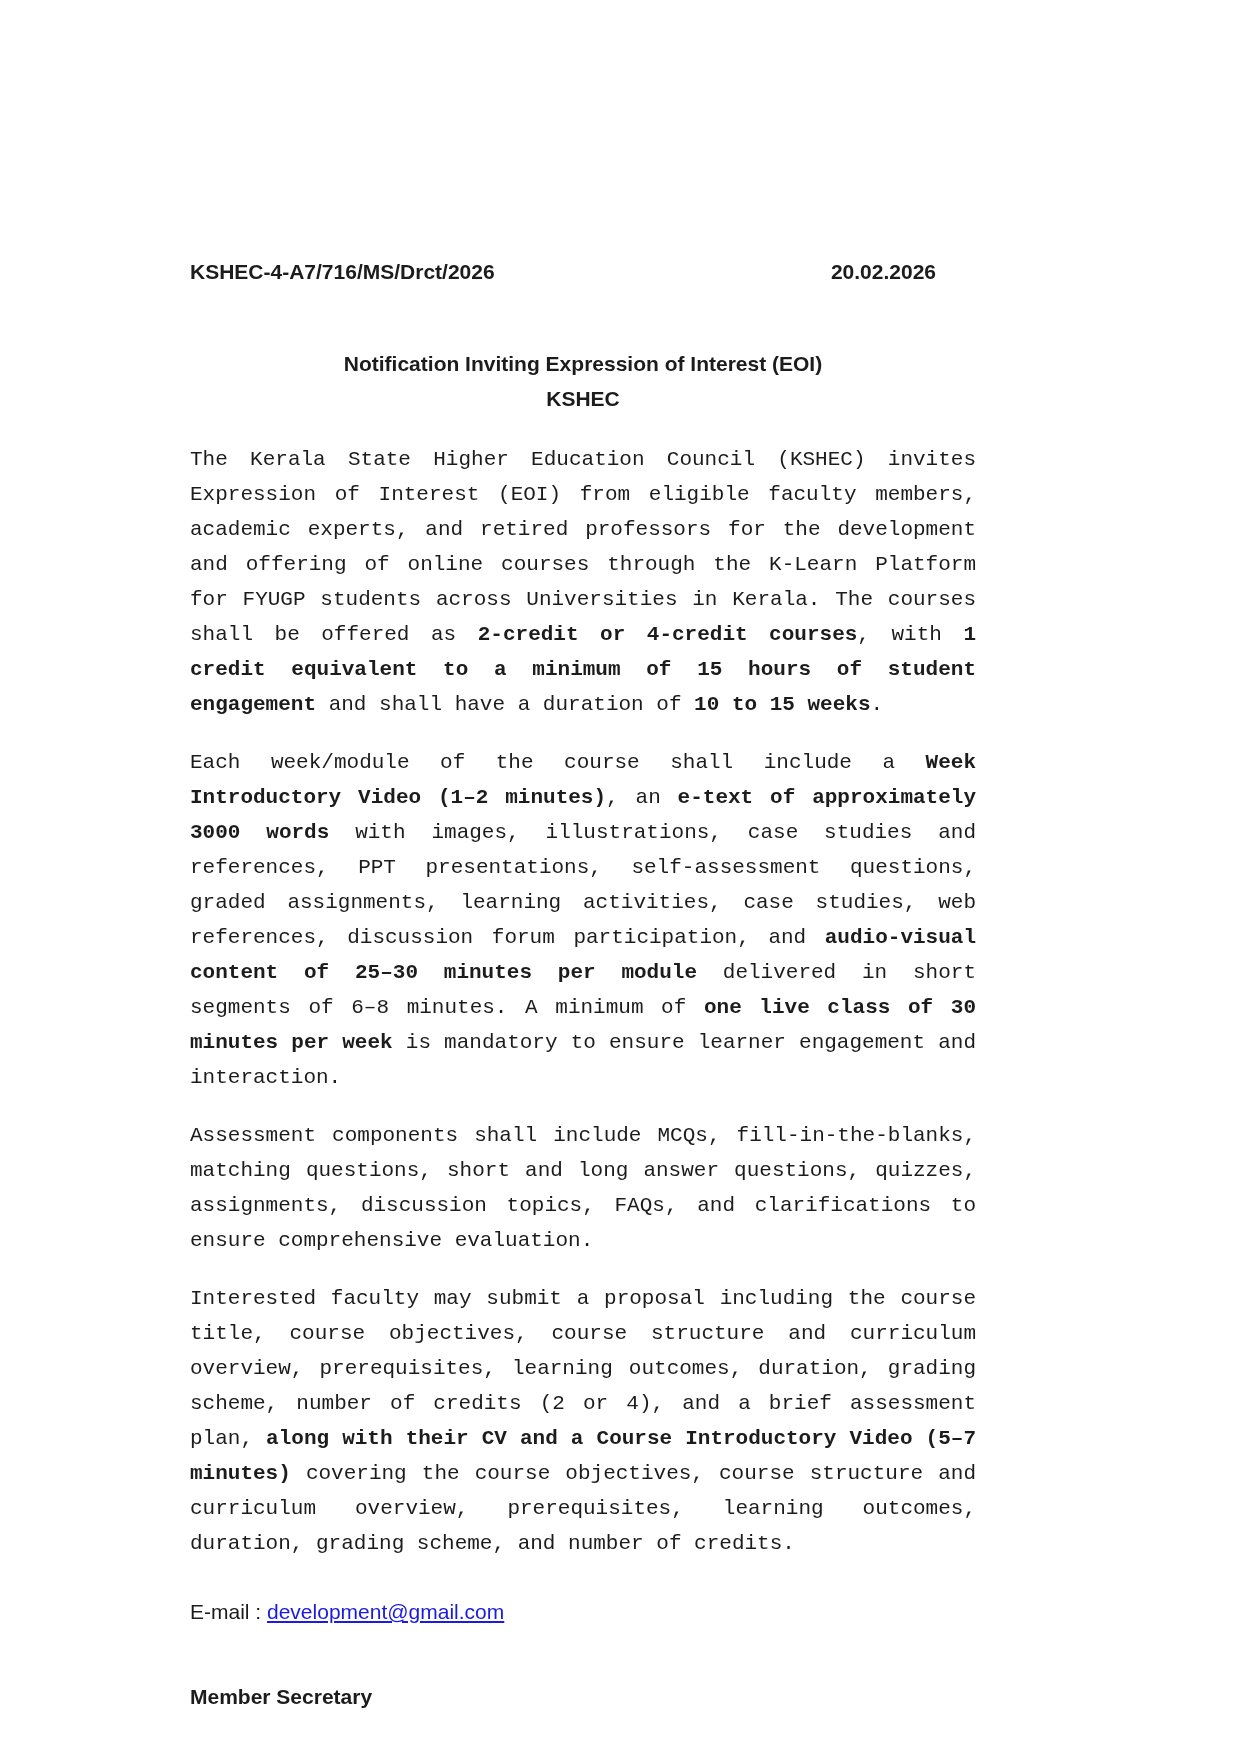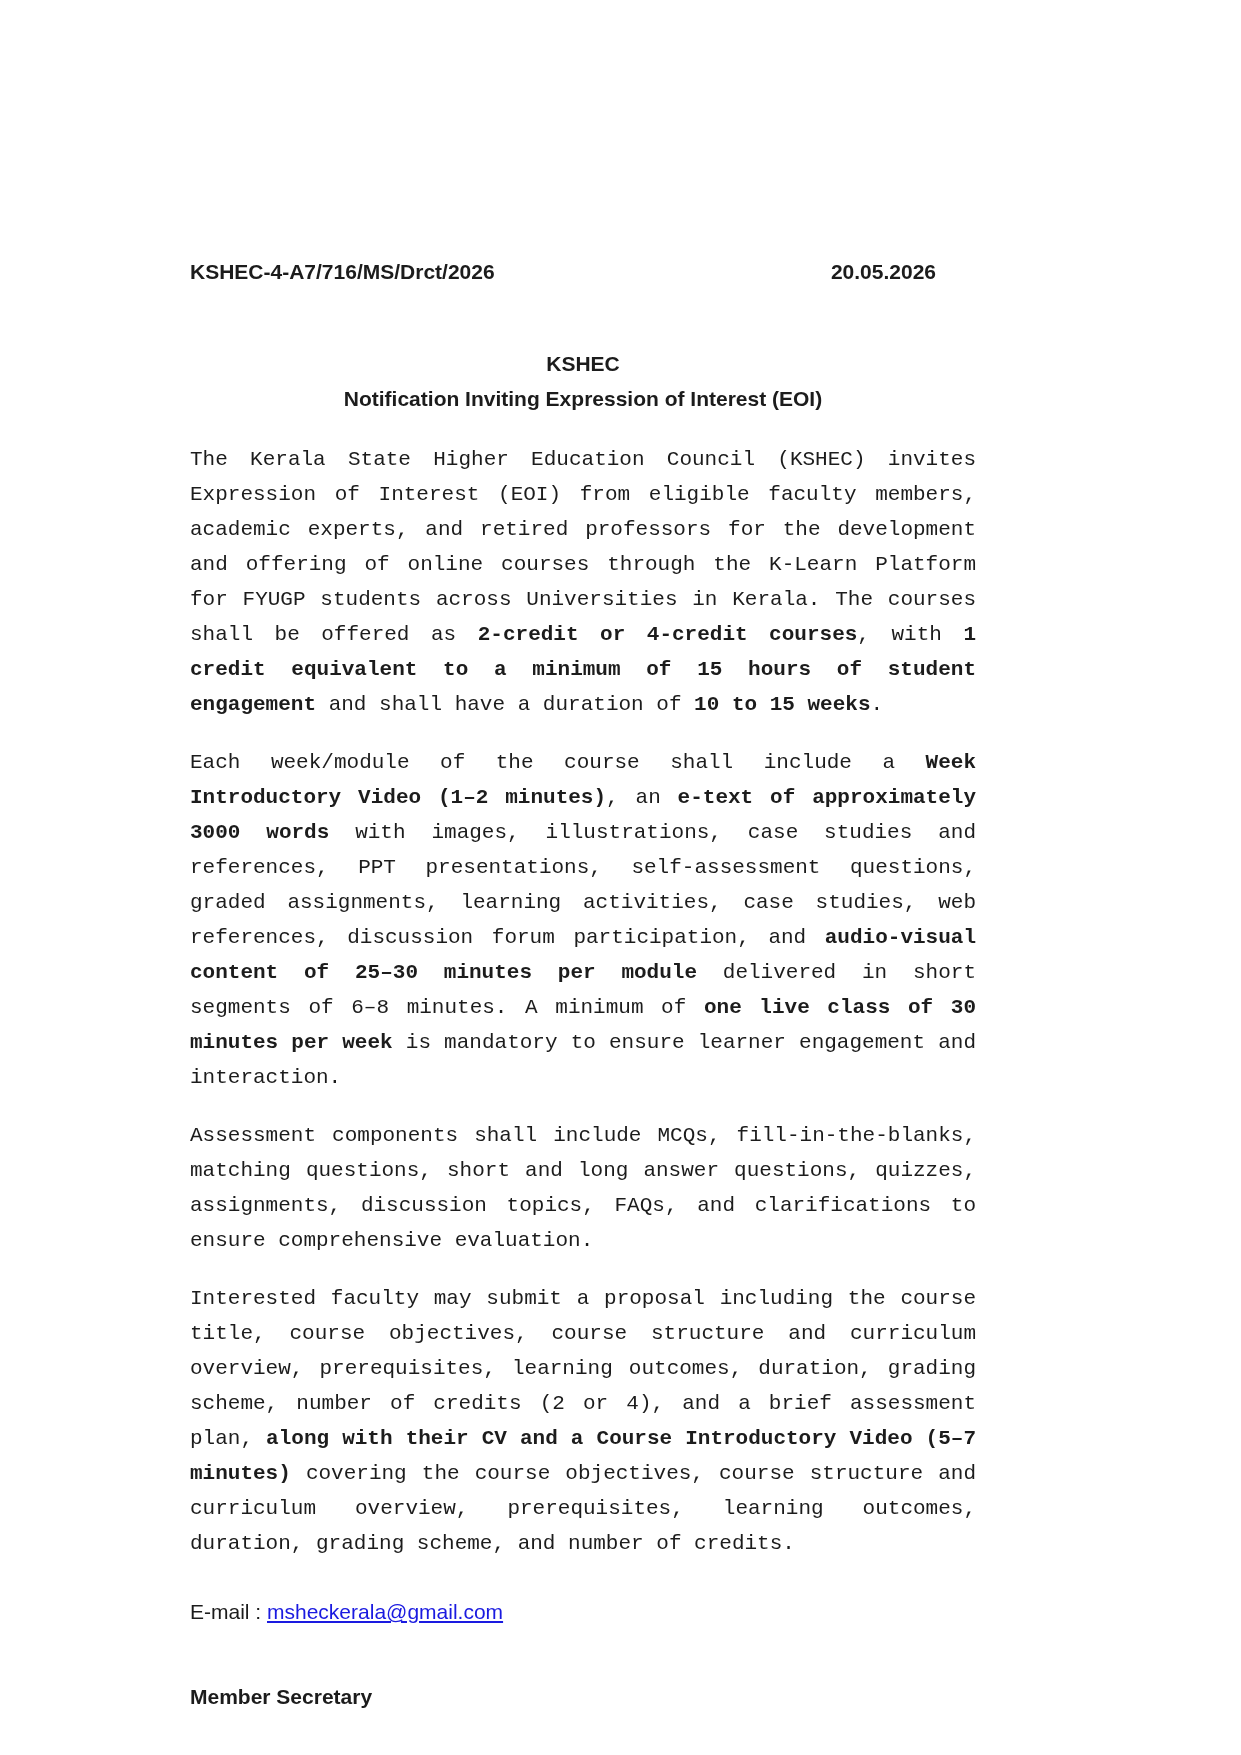--- a/index.html
+++ b/index.html
@@ -62,34 +62,34 @@
     line-height: 35px;
   }
 </style>
 </head>
 <body>
 
 <div class="page">
 
   <div class="doc-header">
     <span class="ref-no">KSHEC-4-A7/716/MS/Drct/2026</span>
-    <span class="date">20.05.2026</span>
+    <span class="date">20.02.2026</span>
   </div>
 
   <div class="title-block">
+    <div>Notification Inviting Expression of Interest (EOI)</div>
     <div>KSHEC</div>
-    <div>Notification Inviting Expression of Interest (EOI)</div>
   </div>
 
   <div class="body-text" id="paragraphs">
       <p class="para"><span>The Kerala State Higher Education Council (KSHEC) invites Expression of Interest (EOI) from eligible faculty members, academic experts, and retired professors for the development and offering of online courses through the K-Learn Platform for FYUGP students across Universities in Kerala. The courses shall be offered as </span><b>2-credit or 4-credit courses</b><span>, with </span><b>1 credit equivalent to a minimum of 15 hours of student engagement</b><span> and shall have a duration of </span><b>10 to 15 weeks</b><span>.</span></p>
       <p class="para"><span>Each week/module of the course shall include a </span><b>Week Introductory Video (1–2 minutes)</b><span>, an </span><b>e-text of approximately 3000 words</b><span> with images, illustrations, case studies and references, PPT presentations, self-assessment questions, graded assignments, learning activities, case studies, web references, discussion forum participation, and </span><b>audio-visual content of 25–30 minutes per module</b><span> delivered in short segments of 6–8 minutes. A minimum of </span><b>one live class of 30 minutes per week</b><span> is mandatory to ensure learner engagement and interaction.</span></p>
       <p class="para"><span>Assessment components shall include MCQs, fill-in-the-blanks, matching questions, short and long answer questions, quizzes, assignments, discussion topics, FAQs, and clarifications to ensure comprehensive evaluation.</span></p>
       <p class="para"><span>Interested faculty may submit a proposal including the course title, course objectives, course structure and curriculum overview, prerequisites, learning outcomes, duration, grading scheme, number of credits (2 or 4), and a brief assessment plan, </span><b>along with their CV and a Course Introductory Video (5–7 minutes)</b><span> covering the course objectives, course structure and curriculum overview, prerequisites, learning outcomes, duration, grading scheme, and number of credits.</span></p>
     </div>
 
   <div class="email-line">
-    <span>E-mail : </span><a href="#" id="email-link" style="color: rgb(26, 26, 224);">msheckerala@gmail.com</a>
+    <span>E-mail : </span><a href="#" id="email-link" style="color: rgb(26, 26, 224);">development@gmail.com</a>
   </div>
 
   <div class="signature">Member Secretary</div>
 
 </div>
 
 </body></html>

